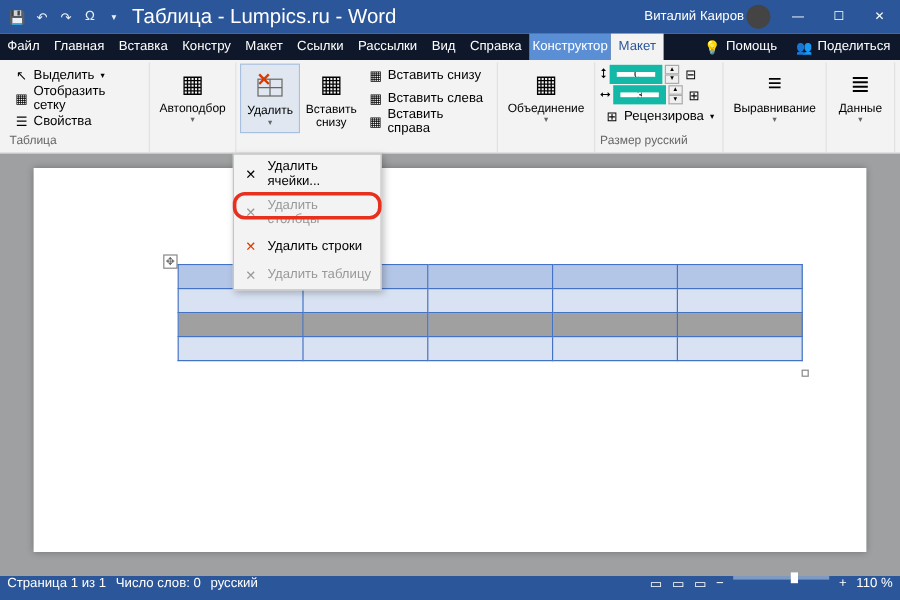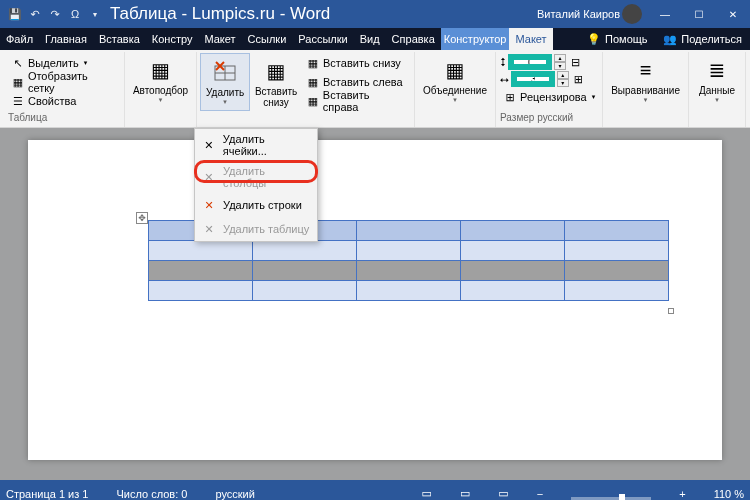--- a/index.html
+++ b/index.html
@@ -39,21 +39,21 @@
 .wtable td{border:1px solid #4472c4;width:104px;height:20px;background:#d9e2f3}
 .wtable tr.hdr td{background:#b4c6e7}
 .wtable tr.sel td{background:#a0a0a0}
 .move-handle{position:absolute;left:108px;top:72px;width:12px;height:12px;border:1px solid #888;background:#fff;font-size:9px;display:flex;align-items:center;justify-content:center;color:#666}
 .resize-handle{position:absolute;left:640px;top:168px;width:6px;height:6px;border:1px solid #888;background:#fff}
 .dropdown{position:absolute;left:194px;top:128px;width:124px;background:#f3f3f3;border:1px solid #c6c6c6;box-shadow:2px 2px 6px rgba(0,0,0,.25);z-index:10}
 .ddi{display:flex;align-items:center;gap:6px;padding:4px 6px;font-size:11px;cursor:pointer}
 .ddi .dic{width:16px;height:16px;display:flex;align-items:center;justify-content:center;font-size:11px}
 .ddi.dim{color:#999}
 .highlight{position:absolute;left:194px;top:160px;width:124px;height:23px;border:3px solid #e8301f;border-radius:10px;z-index:11;pointer-events:none}
-.statusbar{position:absolute;bottom:0;left:0;right:0;height:20px;background:#2b579a;color:#fff;display:flex;align-items:flex-end;font-size:10px;padding:0 6px;gap:28px}
+.statusbar{position:absolute;bottom:0;left:0;right:0;height:20px;background:#2b579a;color:#fff;display:flex;align-items:flex-start;font-size:10px;padding:0 6px;gap:8px}
 .statusbar .spacer{flex:1}
 .zoom-slider{width:80px;height:3px;background:rgba(255,255,255,.4);position:relative}
 .zoom-slider .thumb{position:absolute;left:48px;top:-3px;width:6px;height:9px;background:#fff}
 svg{display:block}
 </style>
 </head>
 <body>
 
 <div class="titlebar">
   <div class="tb-qat">

